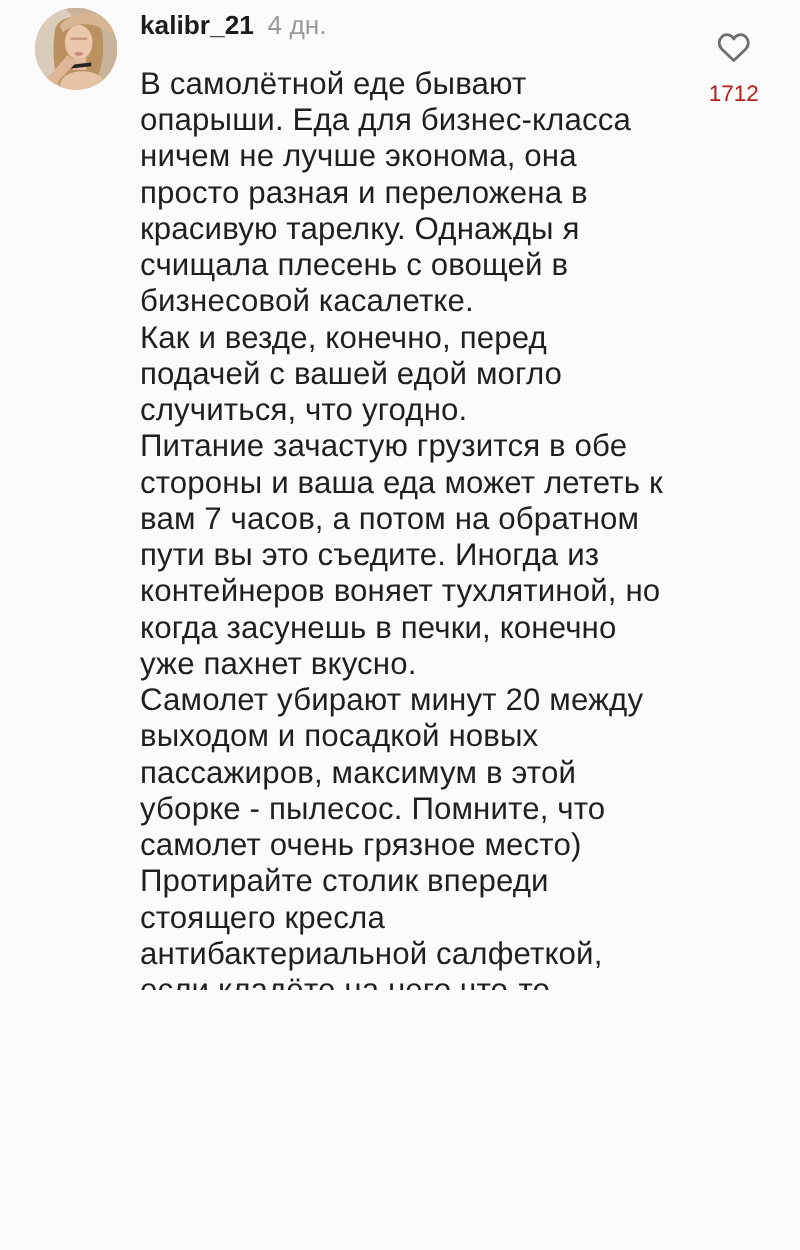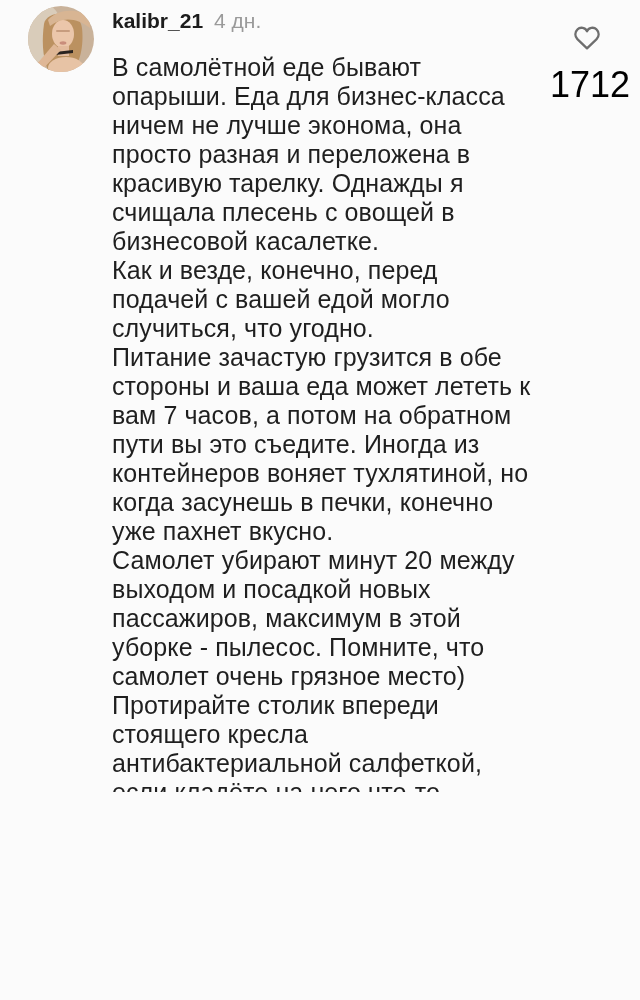--- a/index.html
+++ b/index.html
@@ -72,22 +72,22 @@
     text-align: center;
   }
   .like-btn {
     display: inline-block;
     cursor: pointer;
     line-height: 0;
   }
   .like-btn svg { width: 30px; height: 28px; }
   .like-count {
     margin-top: 8px;
-    font-size: 36px;
-    color: #000000;
+    font-size: 18px;
+    color: #b91c1c;
   }
 </style>
 </head>
 <body>
 
 <div class="page">
 
   <div class="avatar">
     <svg viewBox="0 0 66 66" xmlns="http://www.w3.org/2000/svg">
       <rect x="0" y="0" width="66" height="66" fill="#c9b29a"></rect>

